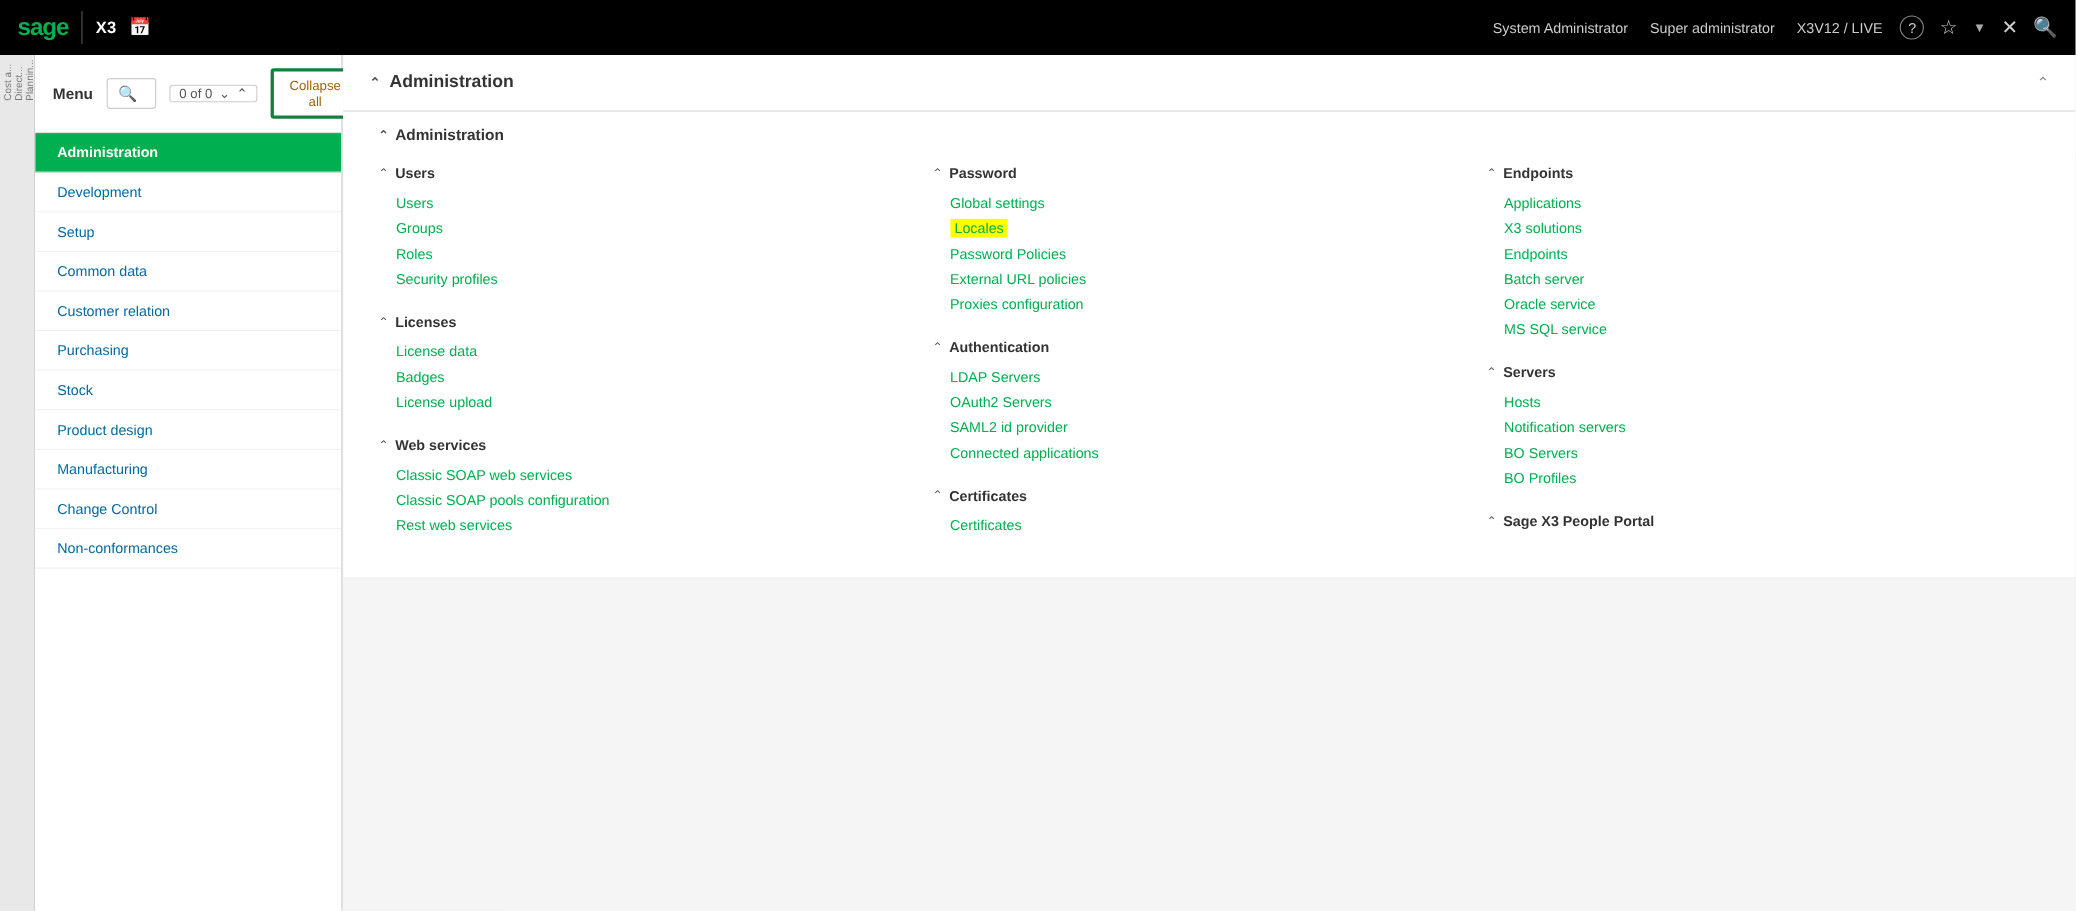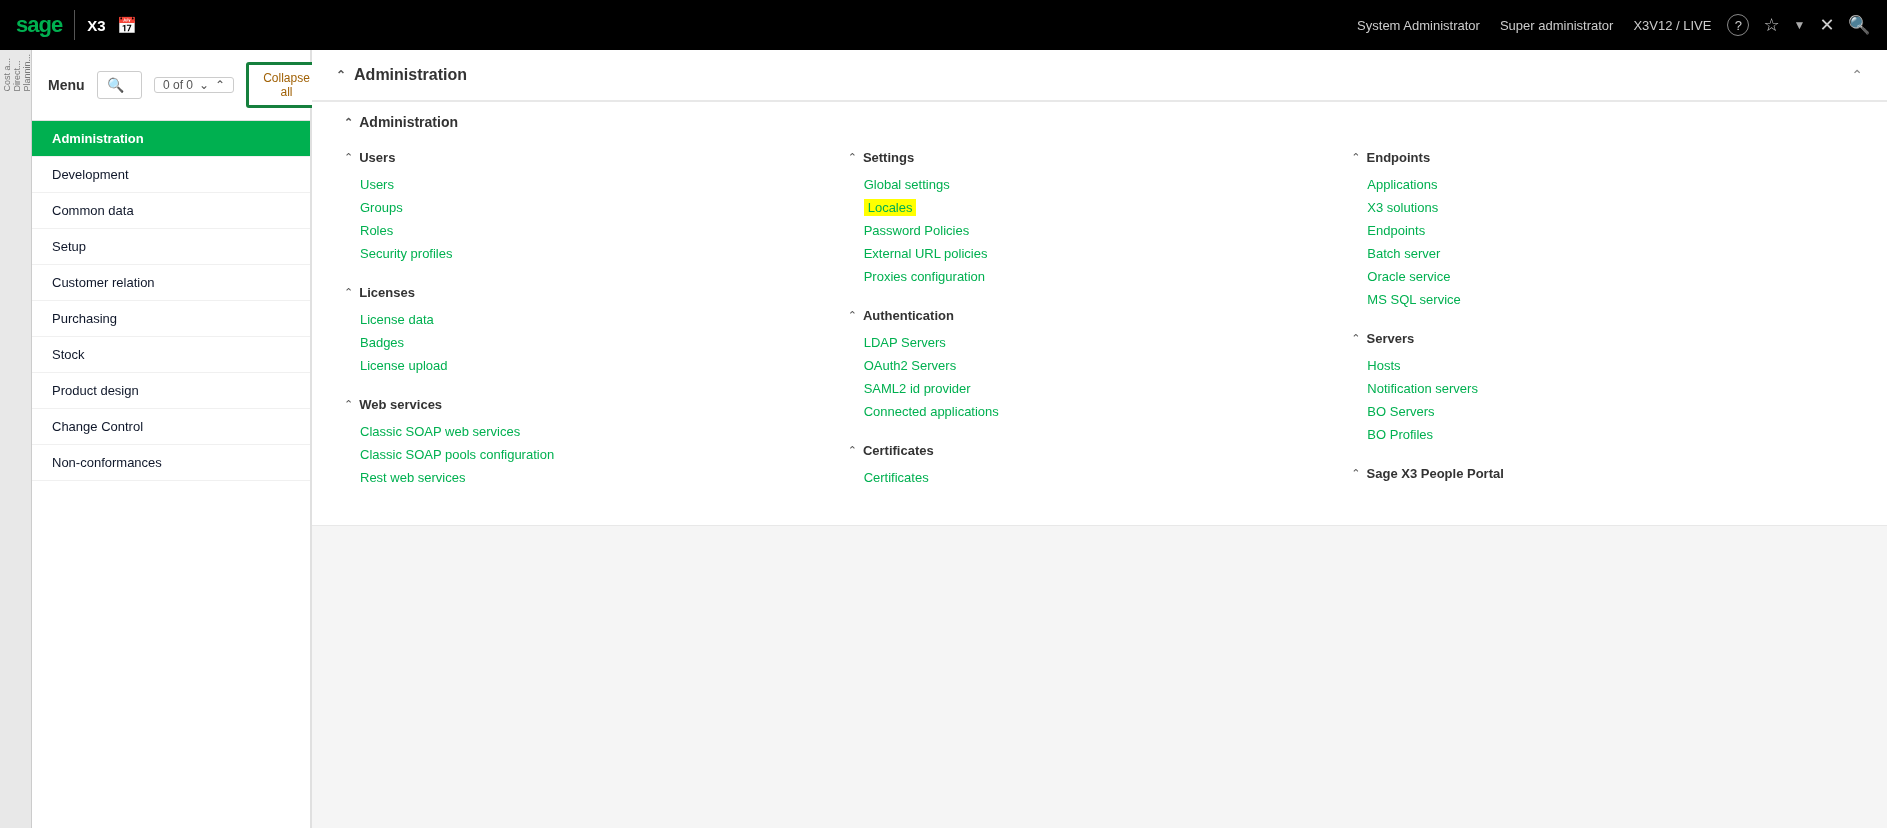--- a/index.html
+++ b/index.html
@@ -149,21 +149,21 @@
 
     
     .sidebar-nav {
       flex: 1;
       overflow-y: auto;
       background: #fff;
     }
     .sidebar-item {
       padding: 10px 20px;
       cursor: pointer;
-      color: #0f172a;
+      color: #0369a1;
       font-size: 13px;
       border-bottom: 1px solid #f0f0f0;
     }
     .sidebar-item.active {
       background: #00b050;
       color: #fff;
       font-weight: bold;
     }
     .sidebar-item.active span { color: #fff; }
 
@@ -308,36 +308,39 @@
     </div>
 
     <div class="sidebar-nav">
       <div class="sidebar-item active">
         <span>Administration</span>
       </div>
       <div class="sidebar-item">
         <span>Development</span>
       </div>
       <div class="sidebar-item">
+        <span>Setup</span>
+      </div>
+      <div class="sidebar-item">
         <span>Common data</span>
       </div>
       <div class="sidebar-item">
-        <span>Setup</span>
-      </div>
-      <div class="sidebar-item">
         <span>Customer relation</span>
       </div>
       <div class="sidebar-item">
         <span>Purchasing</span>
       </div>
       <div class="sidebar-item">
         <span>Stock</span>
       </div>
       <div class="sidebar-item">
         <span>Product design</span>
+      </div>
+      <div class="sidebar-item">
+        <span>Manufacturing</span>
       </div>
       <div class="sidebar-item">
         <span>Change Control</span>
       </div>
       <div class="sidebar-item">
         <span>Non-conformances</span>
       </div>
     </div>
   </div>
 
@@ -393,21 +396,21 @@
             <a class="col-link">Classic SOAP pools configuration</a>
             <a class="col-link">Rest web services</a>
           </div>
         </div>
 
         <div class="column">
 
           <div class="col-group">
             <div class="col-group-header">
               <span class="col-group-chevron">⌃</span>
-              <span class="col-group-title">Settings</span>
+              <span class="col-group-title">Password</span>
             </div>
             <a class="col-link">Global settings</a>
             <a class="col-link" style="display:block;padding:4px 0 4px 16px;">
               <span style="background:#ffff00;padding:1px 4px;">Locales</span>
             </a>
             <a class="col-link">Password Policies</a>
             <a class="col-link">External URL policies</a>
             <a class="col-link">Proxies configuration</a>
           </div>
 

